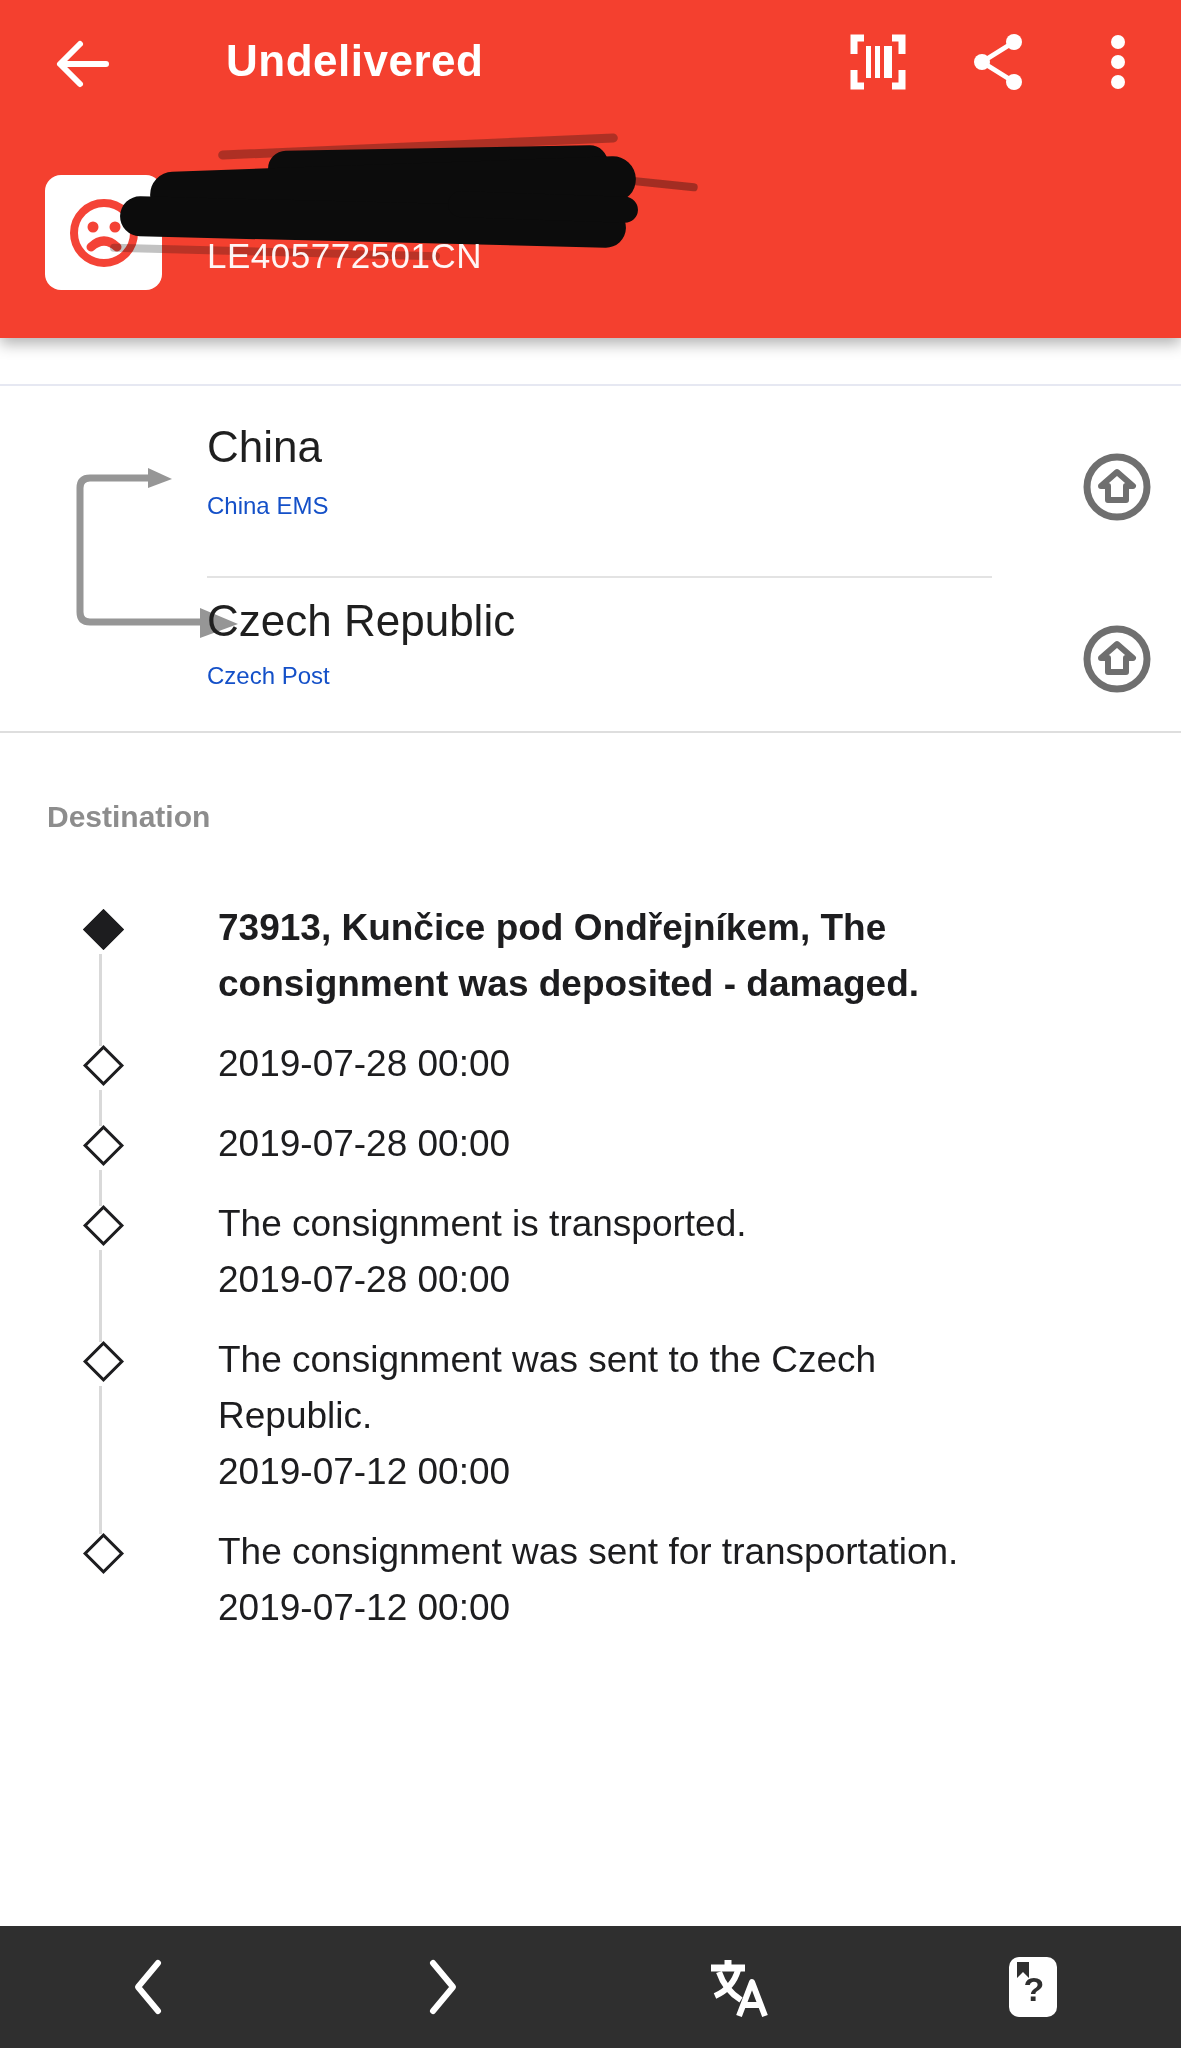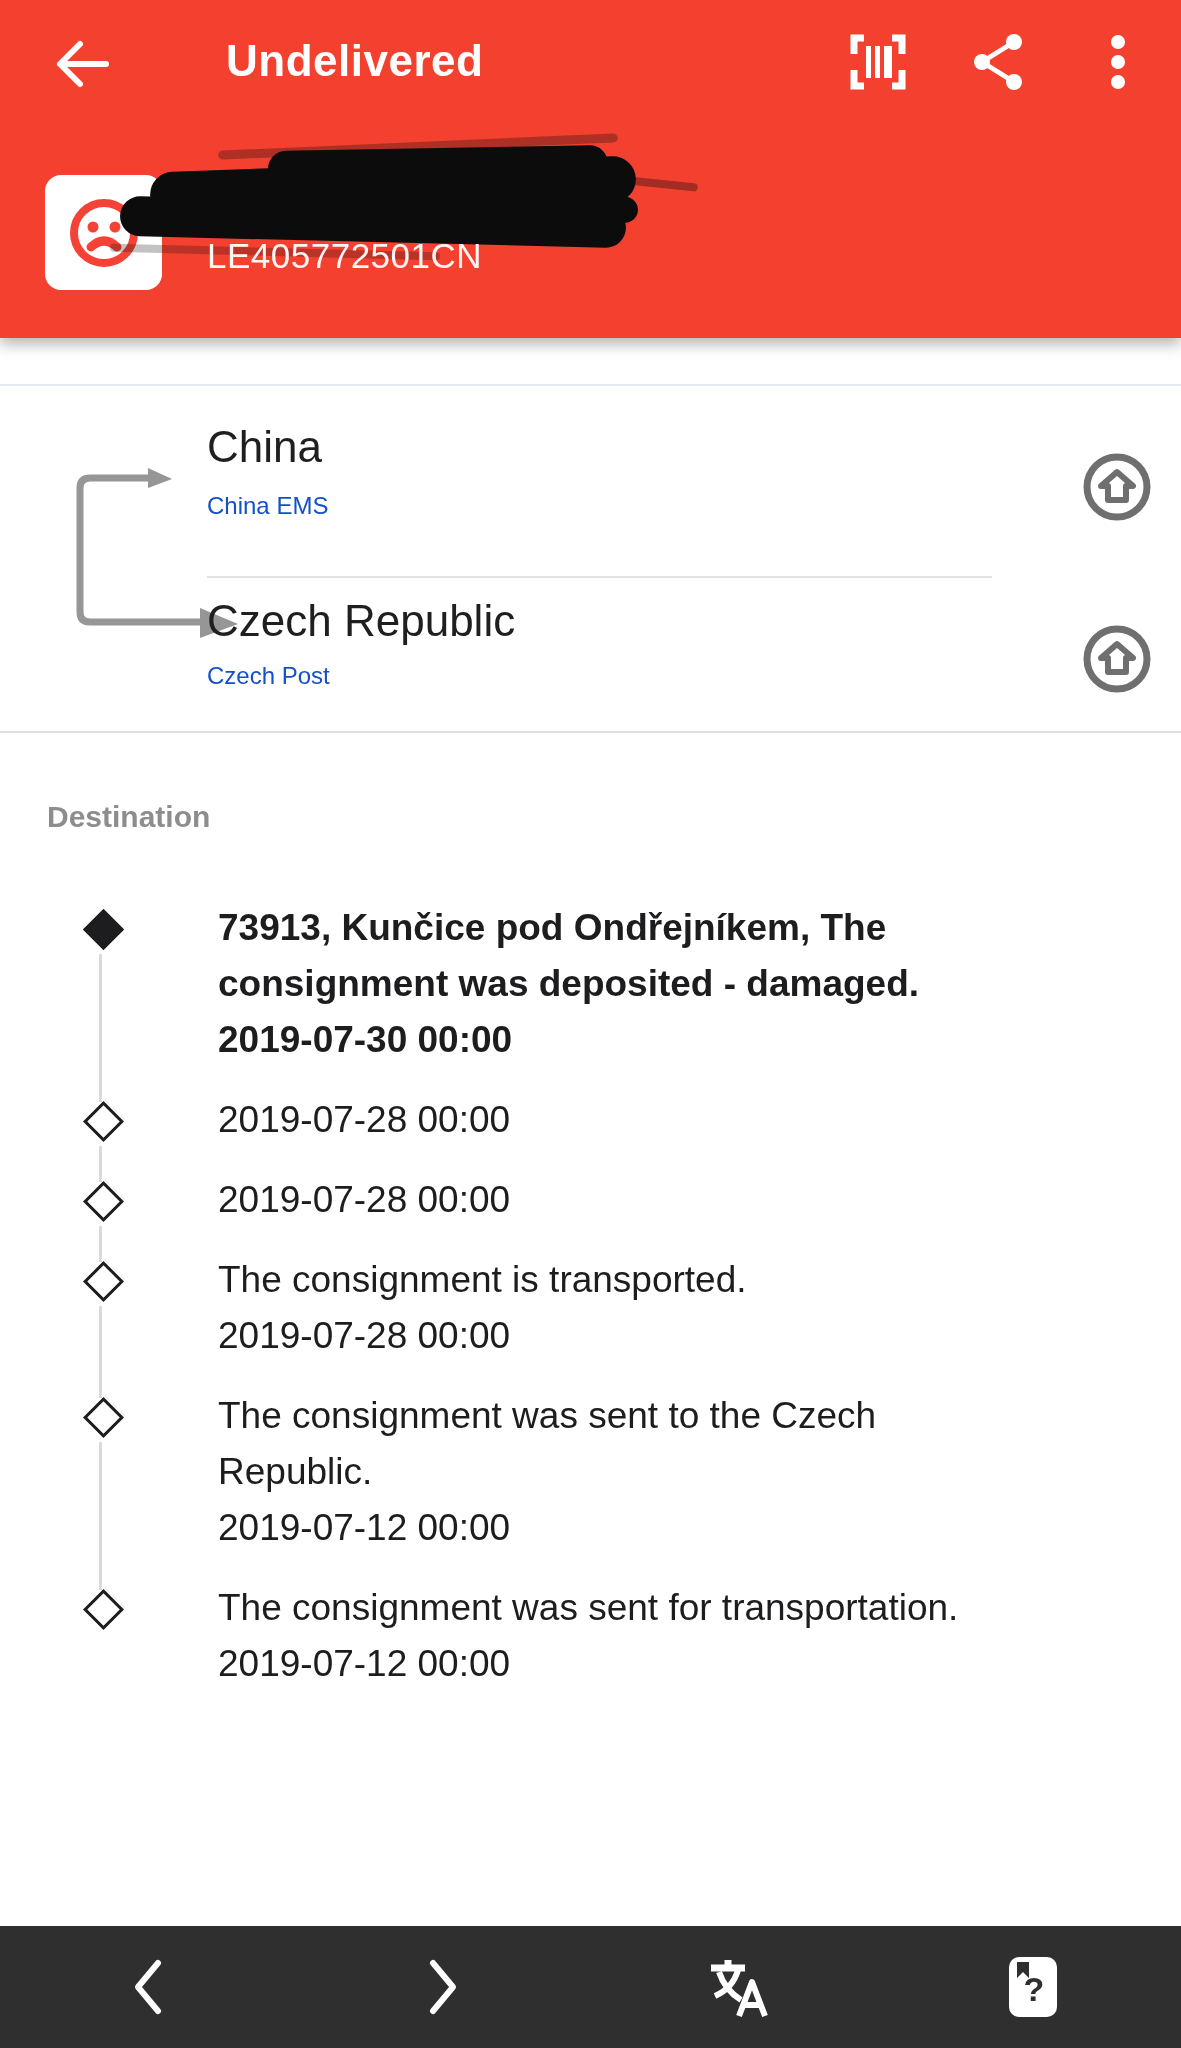--- a/index.html
+++ b/index.html
@@ -165,21 +165,20 @@
 
 <div class="full-divider"></div>
 
 <div class="section-title">Destination</div>
 
 <div class="timeline">
   <div class="tl-entry current">
     <span class="diamond"></span>
     <span class="tl-line"></span>
     <div class="msg">73913, Kunčice pod Ondřejníkem, The consignment was deposited - damaged.</div>
-    <div class="date">2019-07-30 00:00</div>
   </div>
 
   <div class="tl-entry">
     <span class="diamond"></span>
     <span class="tl-line"></span>
     <div class="date">2019-07-28 00:00</div>
   </div>
 
   <div class="tl-entry">
     <span class="diamond"></span>

